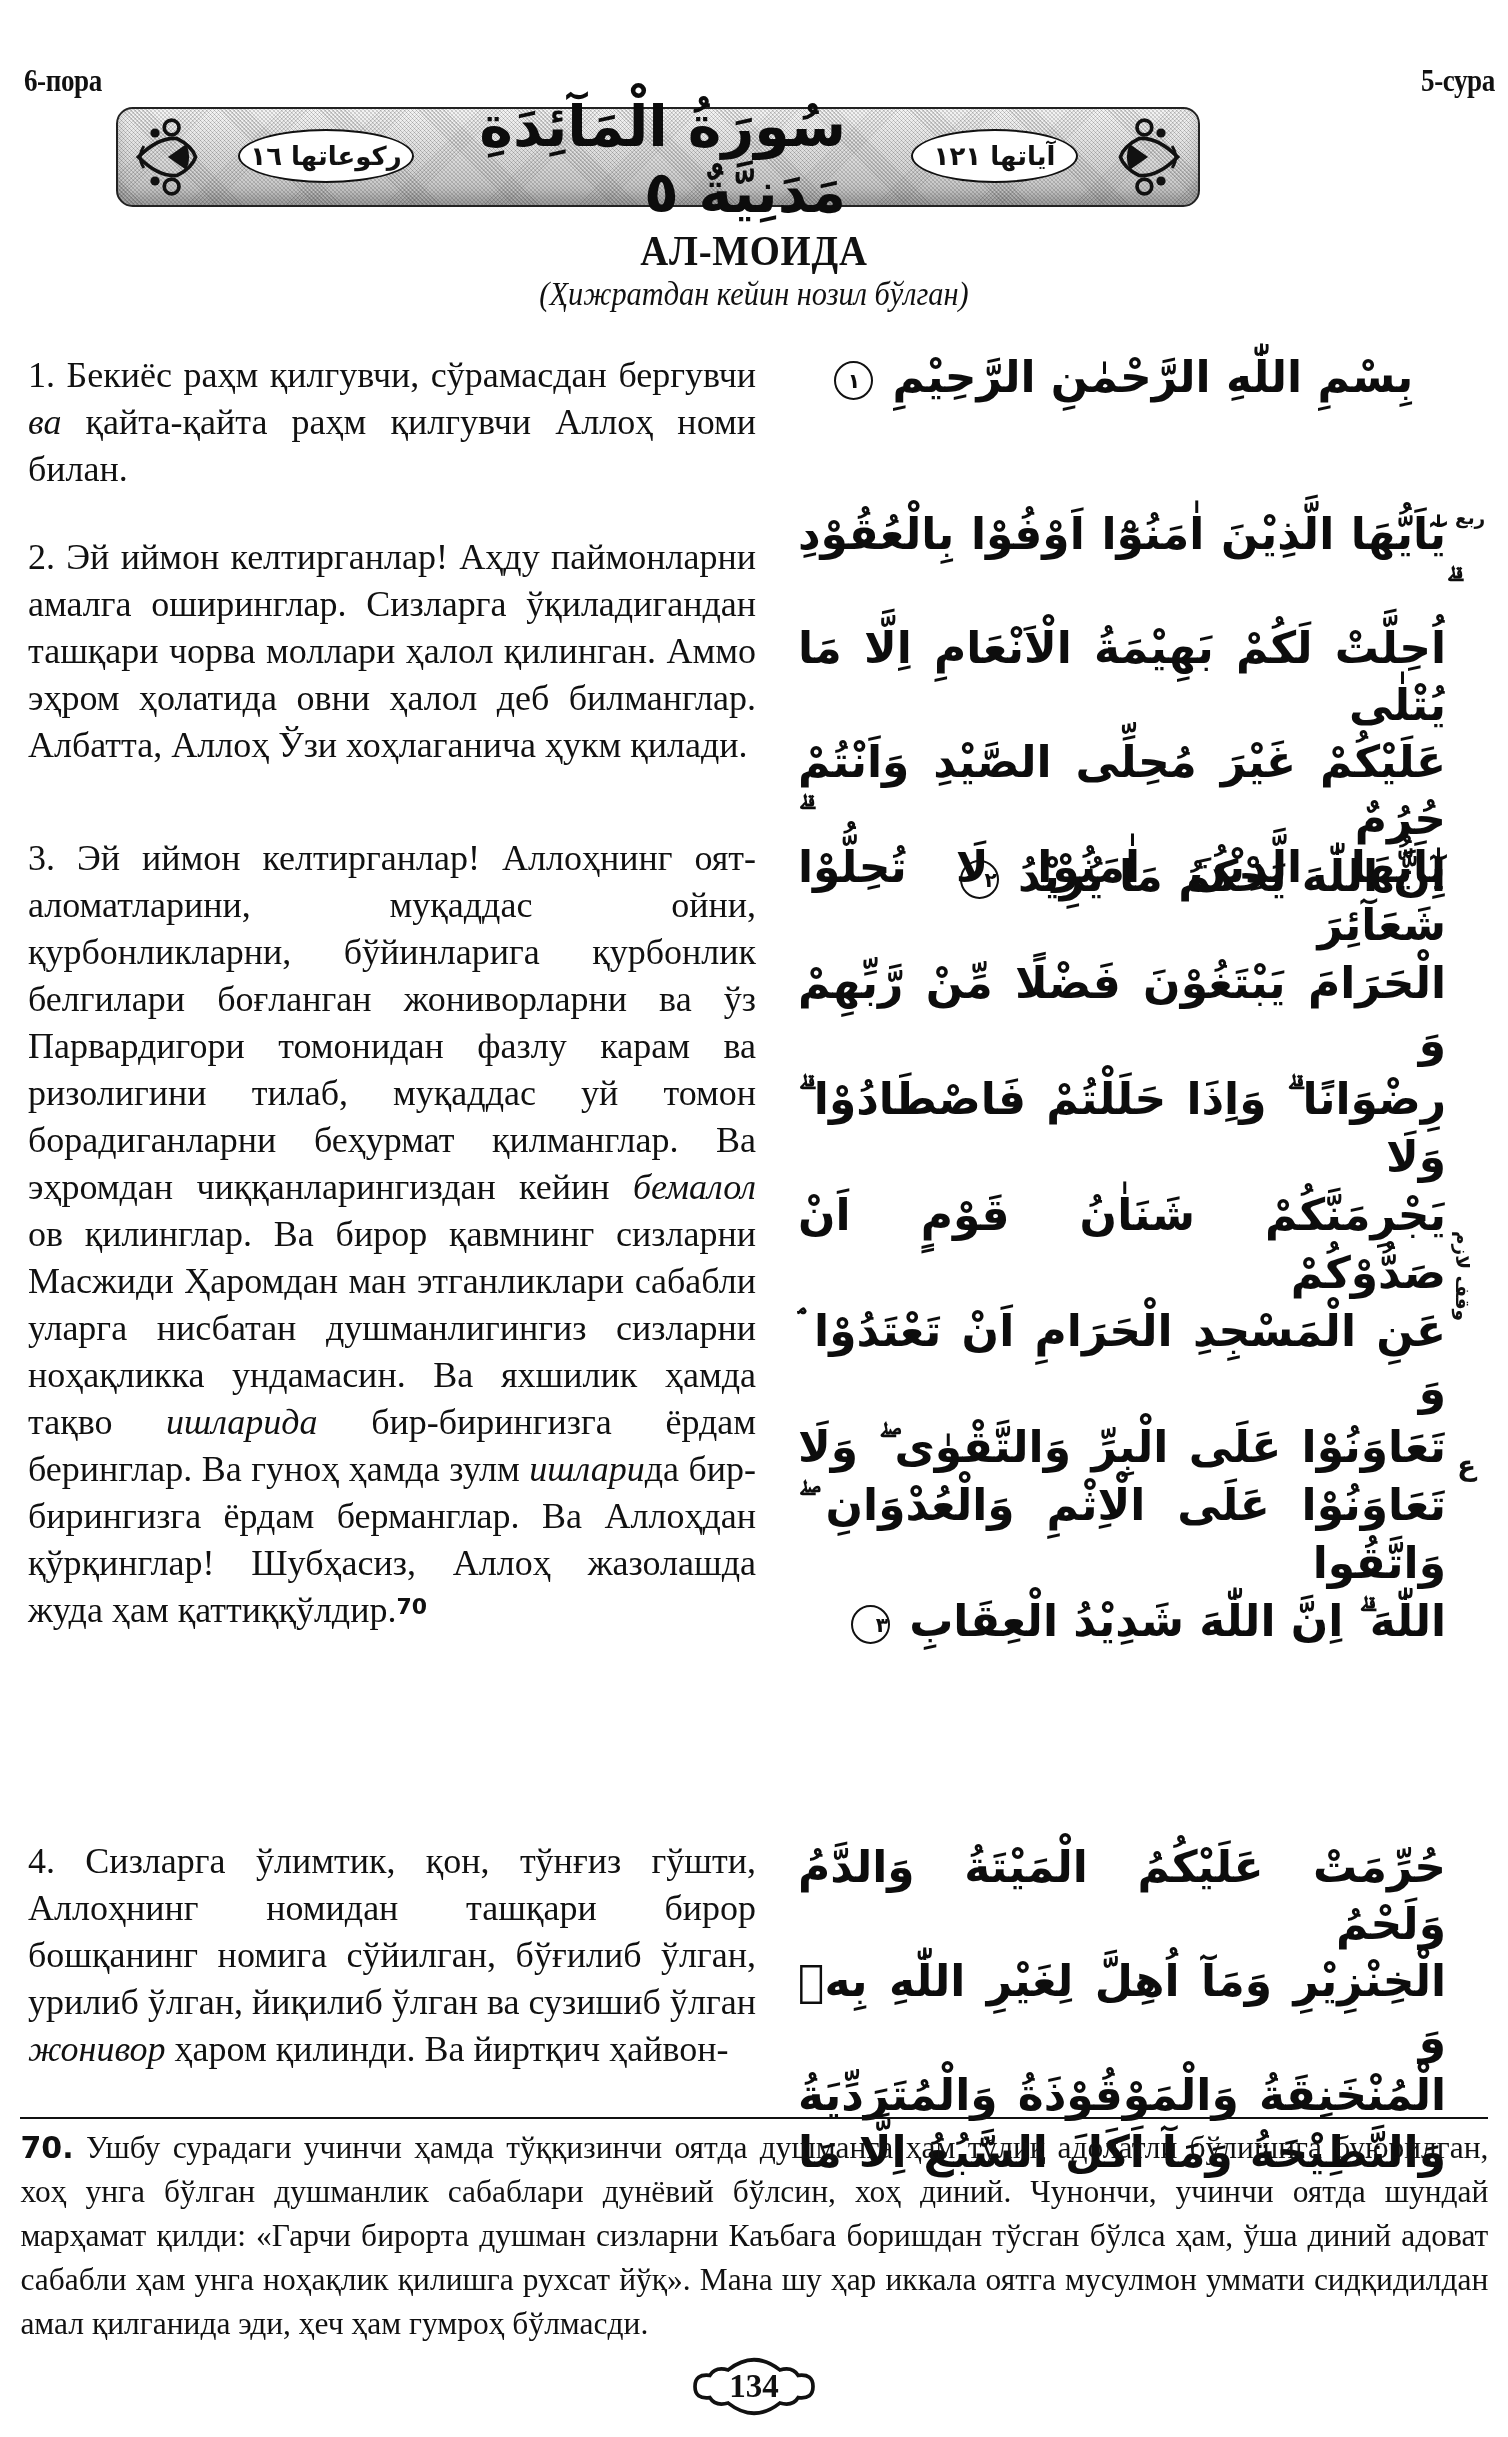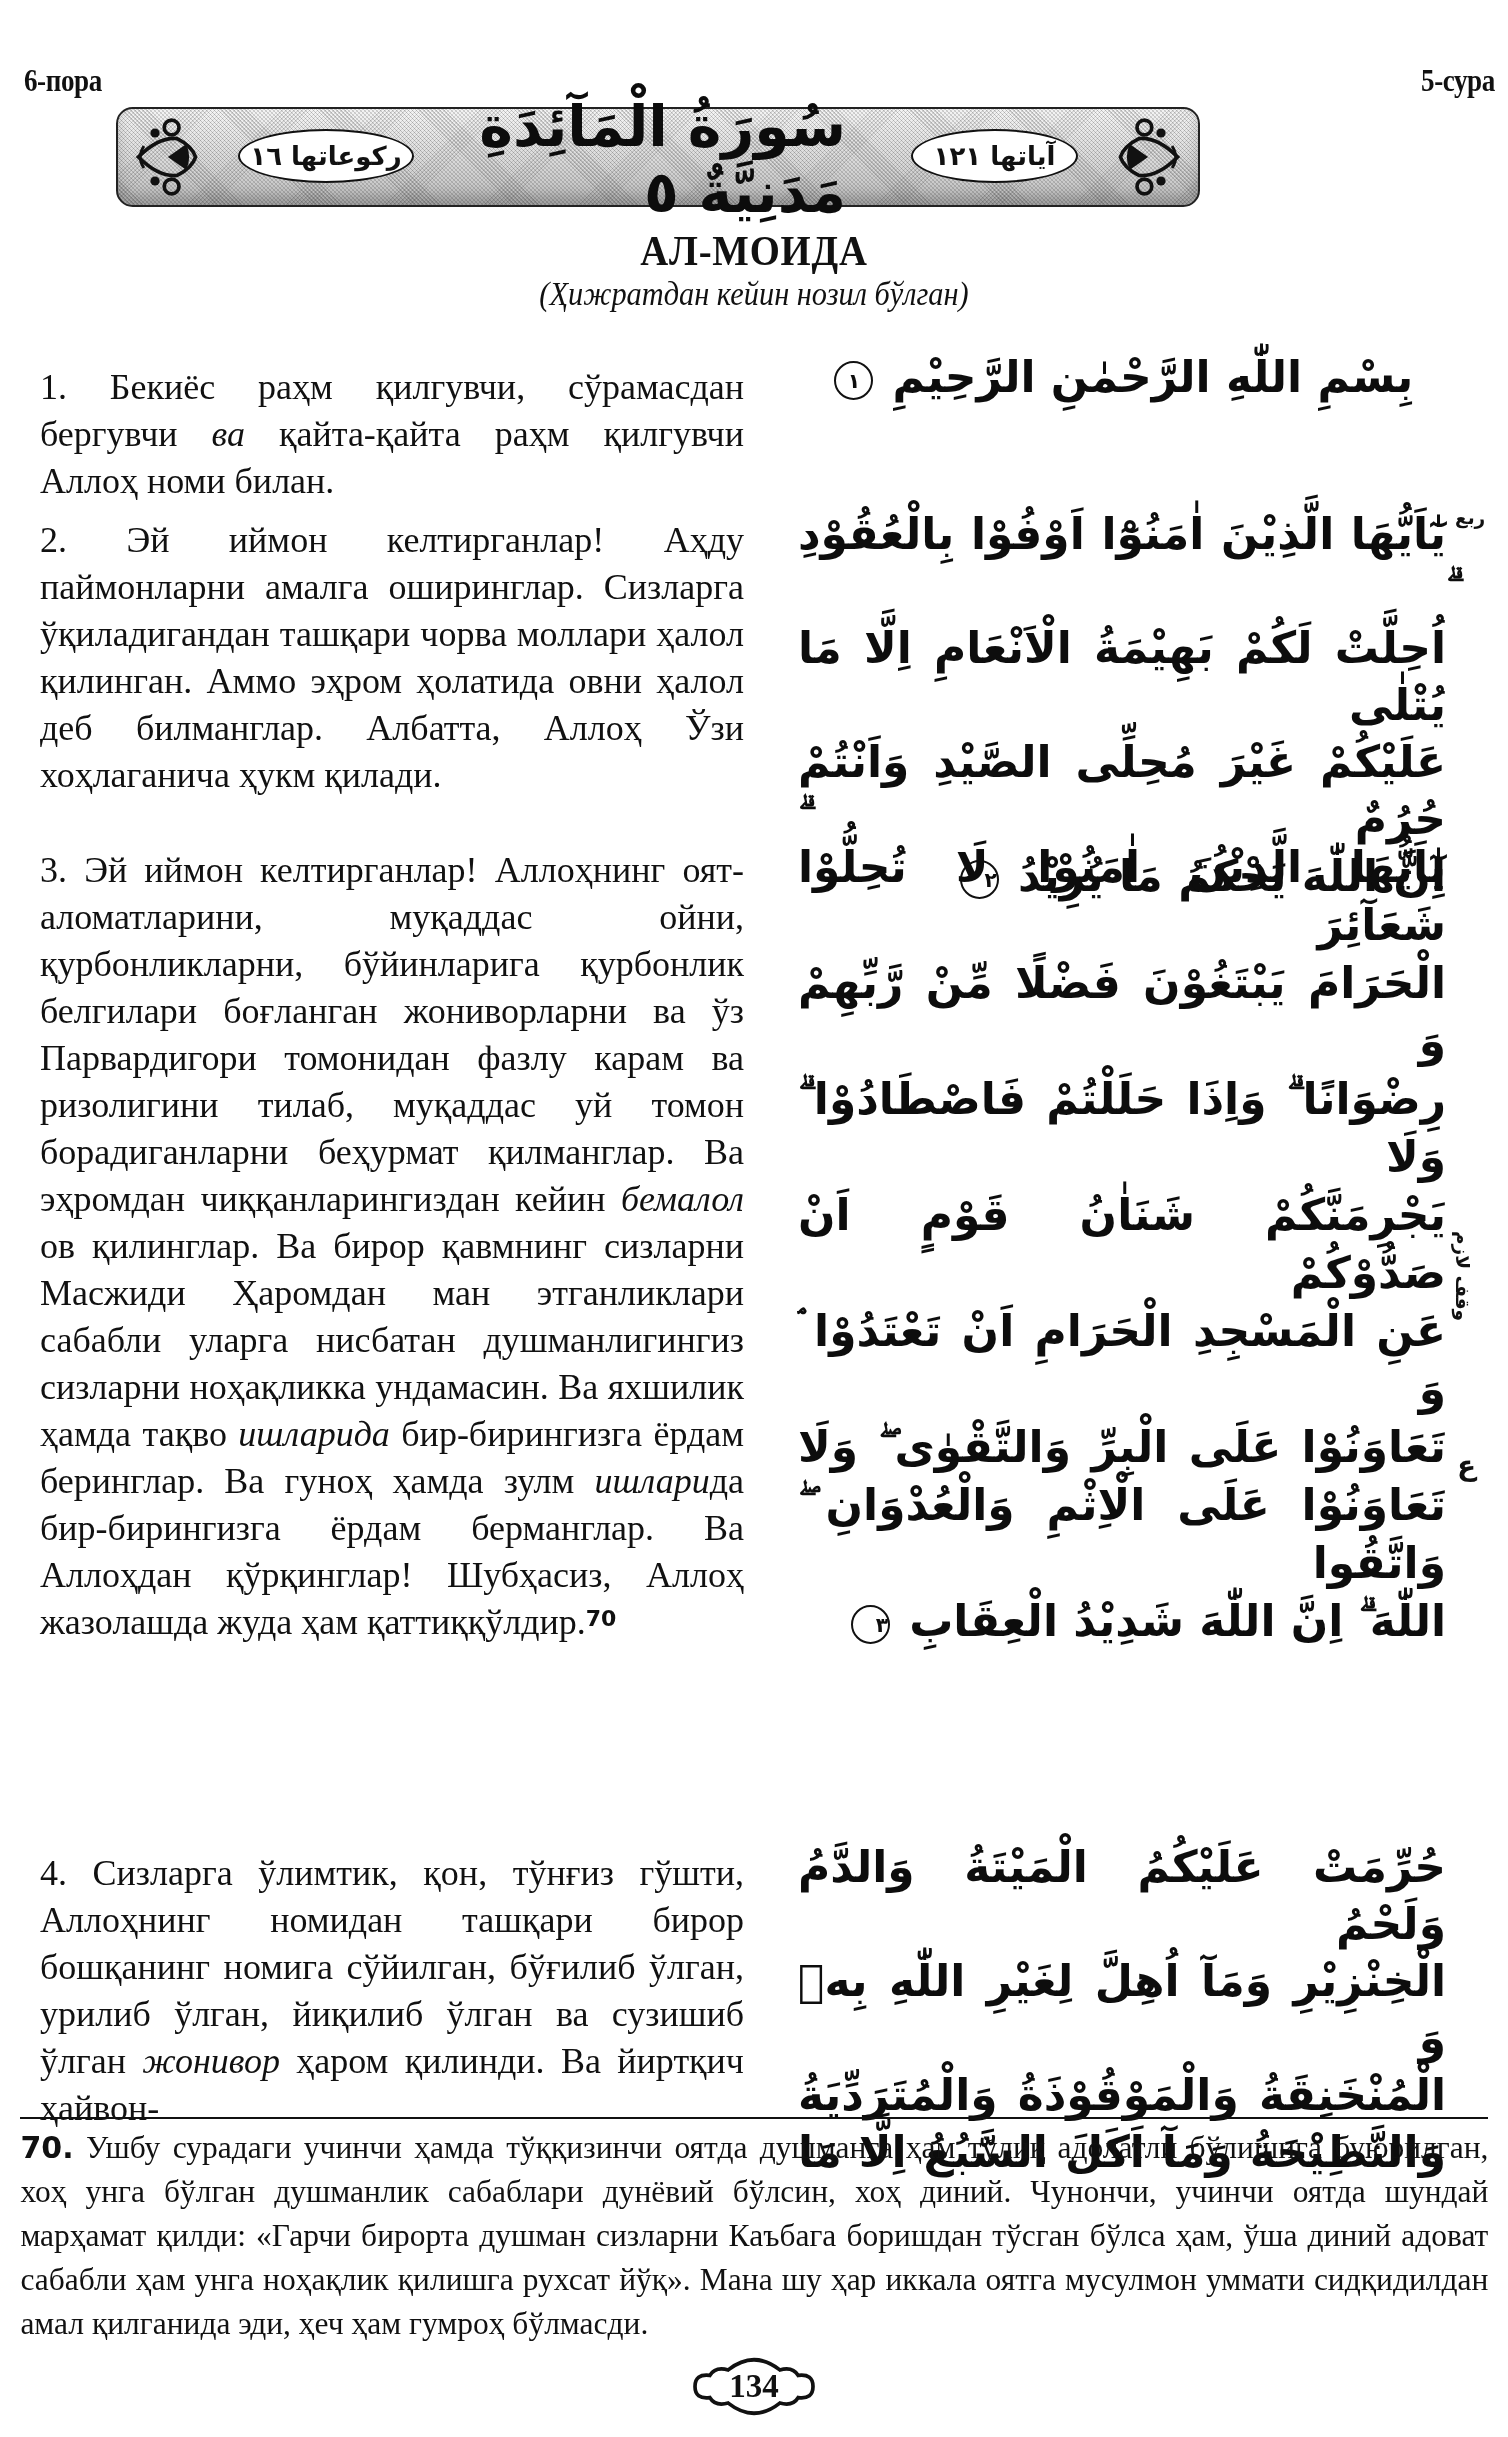--- a/index.html
+++ b/index.html
@@ -35,21 +35,21 @@
 
   #surah-title { left:0; width:1508px; top:226px; text-align:center;
                  font-family:"Liberation Serif",serif; font-weight:900; font-size:43px;
                  letter-spacing:0.9px; transform:scaleX(0.9); }
   #surah-subtitle { left:0; width:1508px; top:276px; text-align:center;
                     font-style:italic; font-size:33px; transform:scaleX(0.92); }
 
   
   .trans { left:28px; width:728px; font-size:36px; line-height:47px;
            text-align:justify; text-align-last:left; hyphens:none; }
-  .trans p { margin:12px; }
+  .trans p { margin:0; }
   .trans i { font-style:italic; }
   sup.fn { font-family:"DejaVu Sans",sans-serif; font-weight:bold; font-size:22px;
            vertical-align:top; position:relative; top:-3.7px; }
 
   .arabic { left:798px; width:648px; direction:rtl; text-align:justify;
             text-align-last:justify;
             font-family:"DejaVu Sans",sans-serif; font-weight:bold; font-size:44px;
             line-height:57px; color:#0d0d0d; }
   .arabic.center { text-align:center; text-align-last:center; }
   .ayah-no { display:inline-block; width:39px; height:39px; border:2.8px solid #111;
@@ -98,21 +98,21 @@
   </svg>
 </div>
 
 <div class="abs" id="surah-title">АЛ-МОИДА</div>
 <div class="abs" id="surah-subtitle">(Ҳижратдан кейин нозил бўлган)</div>
 
 <div class="abs trans" style="top:352px;">
   <p><span>1. Бекиёс раҳм қилгувчи, сўрамасдан бергувчи </span><i>ва</i><span> қайта-қайта раҳм қилгувчи Аллоҳ номи билан.</span></p>
 </div>
 
-<div class="abs trans" style="top:505px;">
+<div class="abs trans" style="top:534px;">
   <p>2. Эй иймон келтирганлар! Аҳду паймонларни амалга оширинглар. Сизларга ўқиладигандан ташқари чорва моллари ҳалол қилинган. Аммо эҳром ҳолатида овни ҳалол деб билманглар. Албатта, Аллоҳ Ўзи хоҳлаганича ҳукм қилади.</p>
 </div>
 
 <div class="abs trans" style="top:835px;">
   <p><span>3. Эй иймон келтирганлар! Аллоҳнинг оят-аломатларини, муқаддас ойни, қурбонликларни, бўйинларига қурбонлик белгилари боғланган жониворларни ва ўз Парвардигори томонидан фазлу карам ва ризолигини тилаб, муқаддас уй томон борадиганларни беҳурмат қилманглар. Ва эҳромдан чиққанларингиздан кейин </span><i>бемалол</i><span> ов қилинглар. Ва бирор қавмнинг сизларни Масжиди Ҳаромдан ман этганликлари сабабли уларга нисбатан душманлигингиз сизларни ноҳақликка ундамасин. Ва яхшилик ҳамда тақво </span><i>ишларида</i><span> бир-бирингизга ёрдам беринглар. Ва гуноҳ ҳамда зулм </span><i>ишлари</i><span>да бир-бирингизга ёрдам берманглар. Ва Аллоҳдан қўрқинглар! Шубҳасиз, Аллоҳ жазолашда жуда ҳам қаттиққўлдир.</span><sup class="fn">70</sup></p>
 </div>
 
 <div class="abs trans" style="top:1838px;">
   <p><span>4. Сизларга ўлимтик, қон, тўнғиз гўшти, Аллоҳнинг номидан ташқари бирор бошқанинг номига сўйилган, бўғилиб ўлган, урилиб ўлган, йиқилиб ўлган ва сузишиб ўлган </span><i>жонивор</i><span> ҳаром қилинди. Ва йиртқич ҳайвон-</span></p>
 </div>

